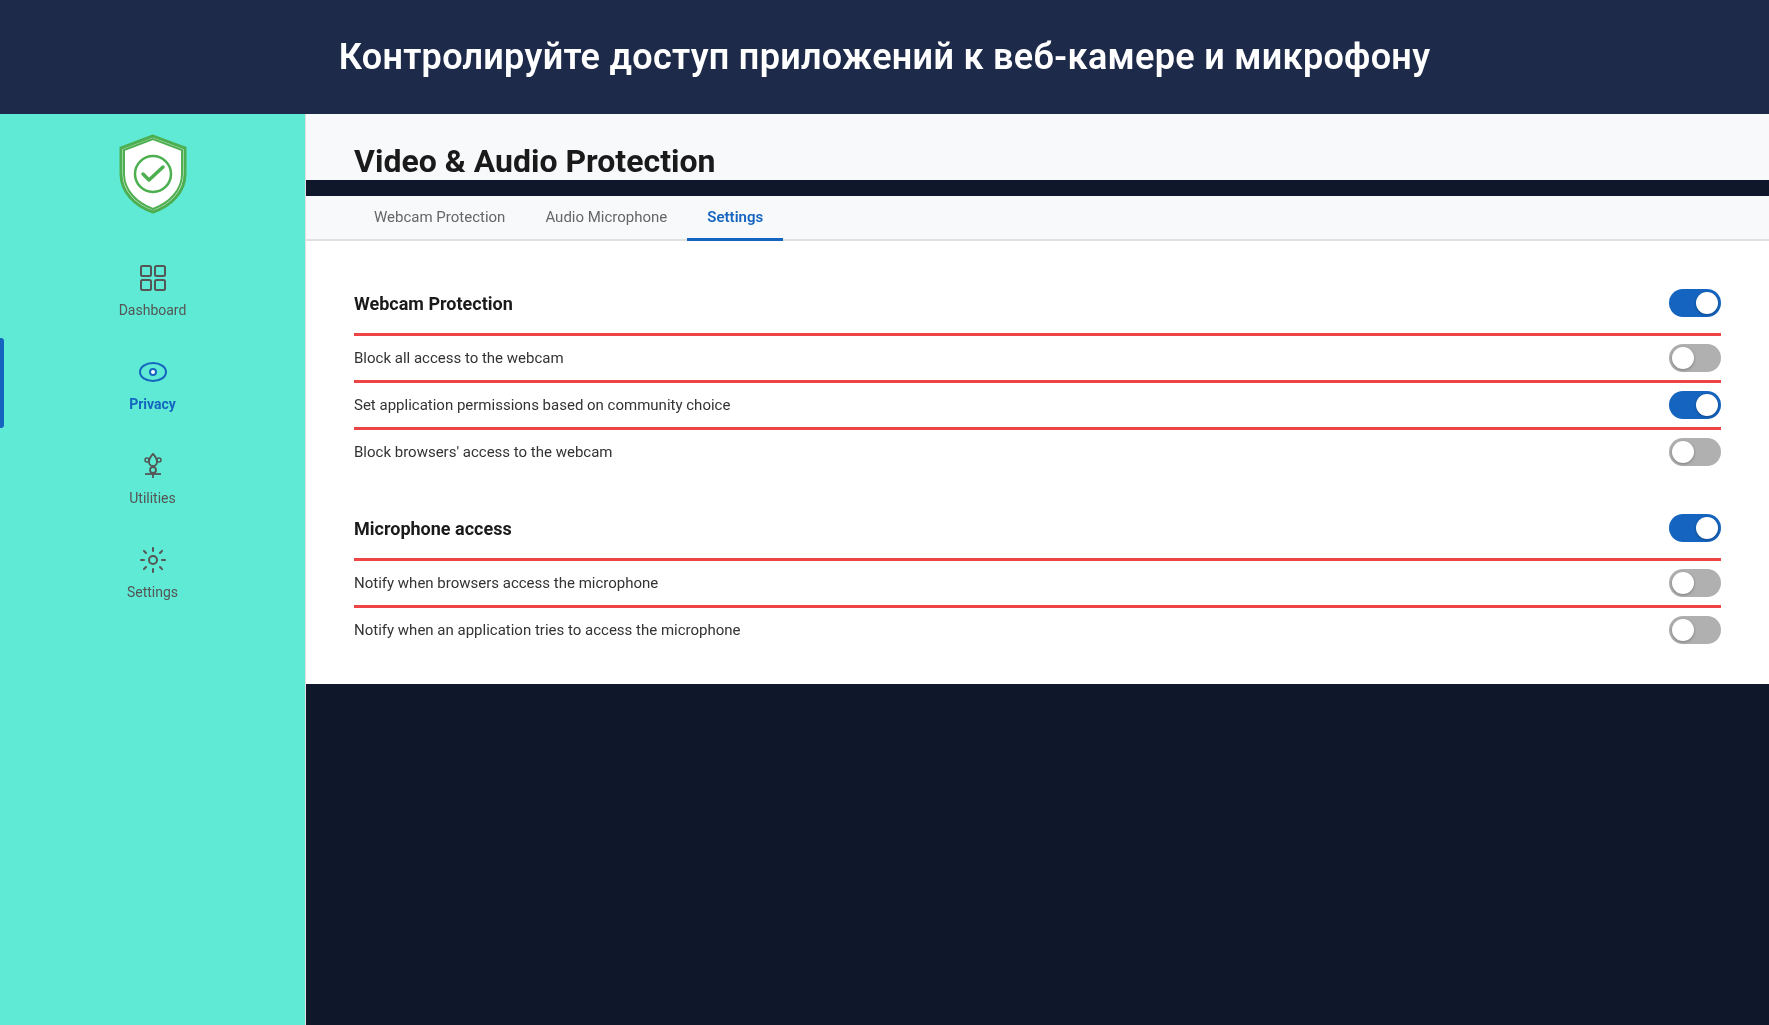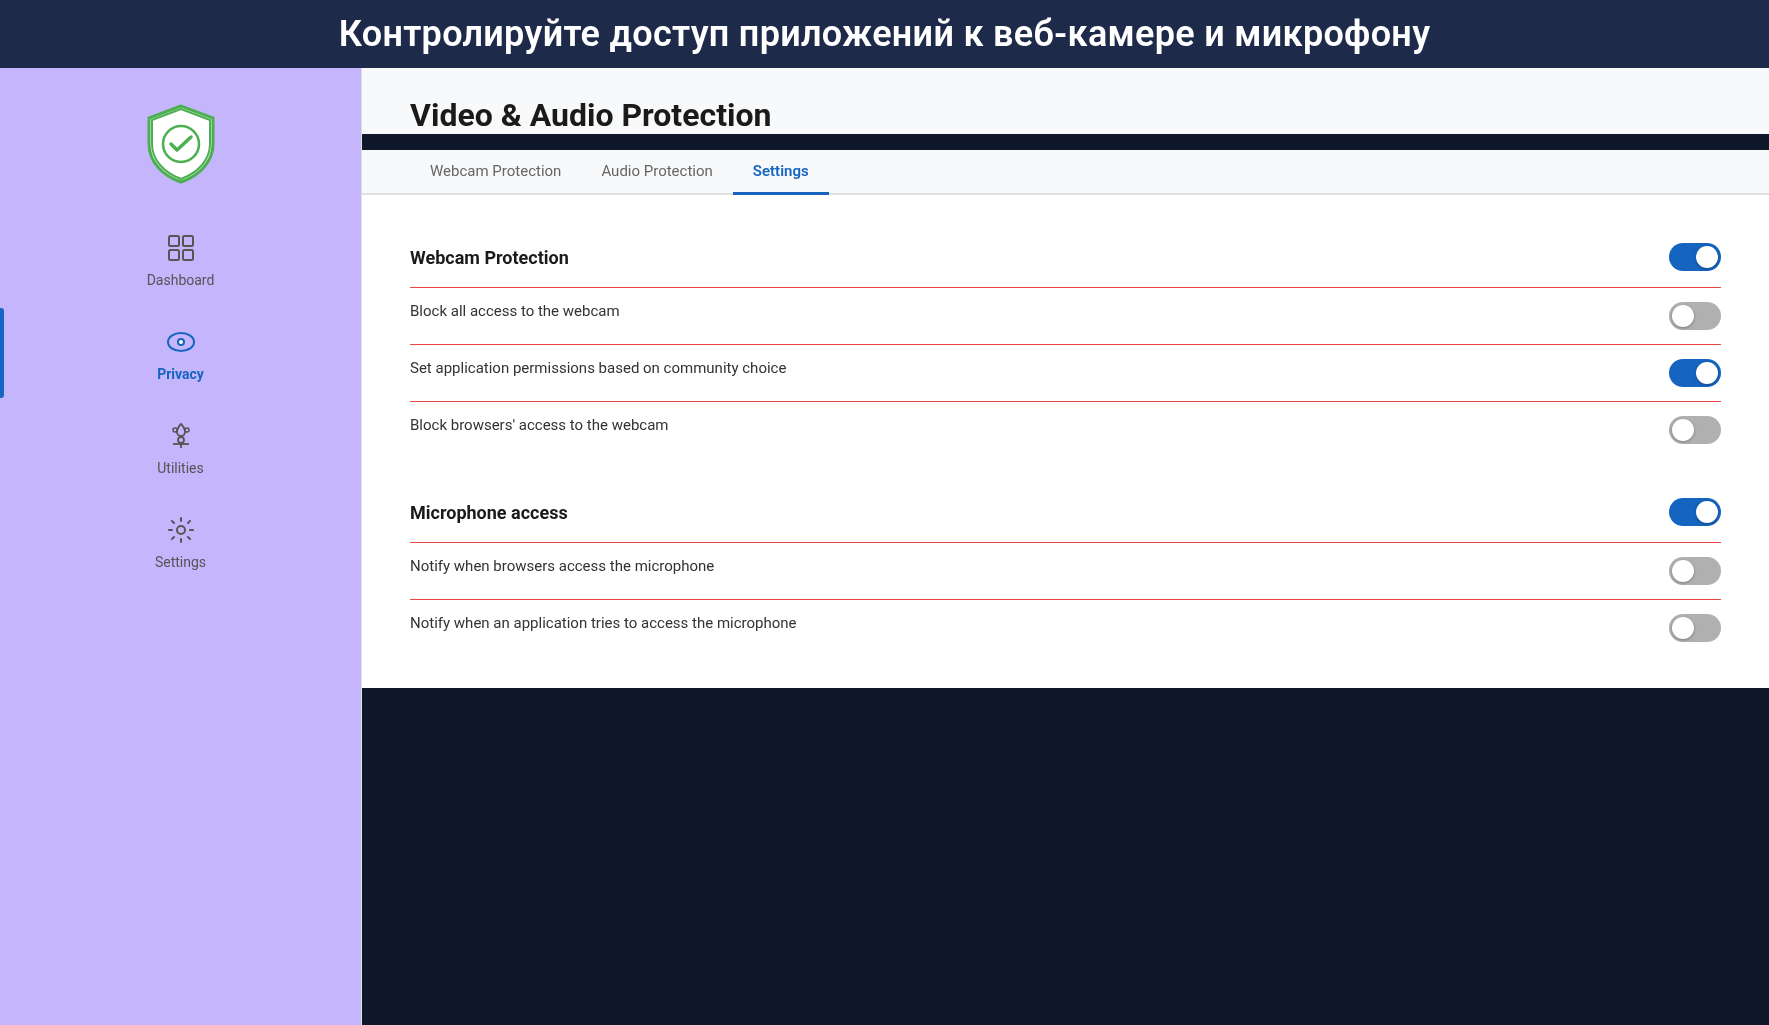--- a/index.html
+++ b/index.html
@@ -17,42 +17,42 @@
       display: flex;
       flex-direction: column;
       background: #f0f2f5;
     }
 
     
     .banner {
       background: #1e2a4a;
       color: white;
       text-align: center;
-      padding: 13px 40px;
+      padding: 36px 40px;
       font-size: 36px;
       font-weight: 600;
       letter-spacing: 0.3px;
       flex-shrink: 0;
     }
 
     
     .main-layout {
       display: flex;
       flex: 1;
       overflow: hidden;
     }
 
     
     .sidebar {
-      width: 362px;
-      background: #c4b5fd;
+      width: 306px;
+      background: #5eead4;
       display: flex;
       flex-direction: column;
       align-items: center;
-      padding-top: 36px;
+      padding-top: 20px;
       border-right: 1px solid #e0e0e0;
       flex-shrink: 0;
     }
 
     .logo-area {
       margin-bottom: 30px;
       display: flex;
       align-items: center;
       justify-content: center;
     }
@@ -177,23 +177,24 @@
       font-weight: 700;
       color: #1a1a1a;
       padding: 16px 0;
       display: flex;
       align-items: center;
       justify-content: space-between;
     }
 
     .setting-row {
       display: flex;
+      align-items: center;
       justify-content: space-between;
-      padding: 14px 0;
-      border-top: 1px solid #ef4444;
+      padding: 8px 0;
+      border-top: 3px solid #ef4444;
       font-size: 15px;
       color: #333;
     }
 
     .setting-row-label {
       font-size: 15px;
       color: #333;
     }
 
     .section-divider {
@@ -337,21 +338,21 @@
 
         <div class="page-header">
           <h1 class="page-title">Video &amp; Audio Protection</h1>
         </div>
 
         <div class="tabs-bar">
           <div class="tab">
             <span>Webcam Protection</span>
           </div>
           <div class="tab">
-            <span>Audio Protection</span>
+            <span>Audio Microphone</span>
           </div>
           <div class="tab active">
             <span>Settings</span>
           </div>
         </div>
 
         <div class="settings-content">
 
           <div class="setting-section-title">
             <span>Webcam Protection</span>

